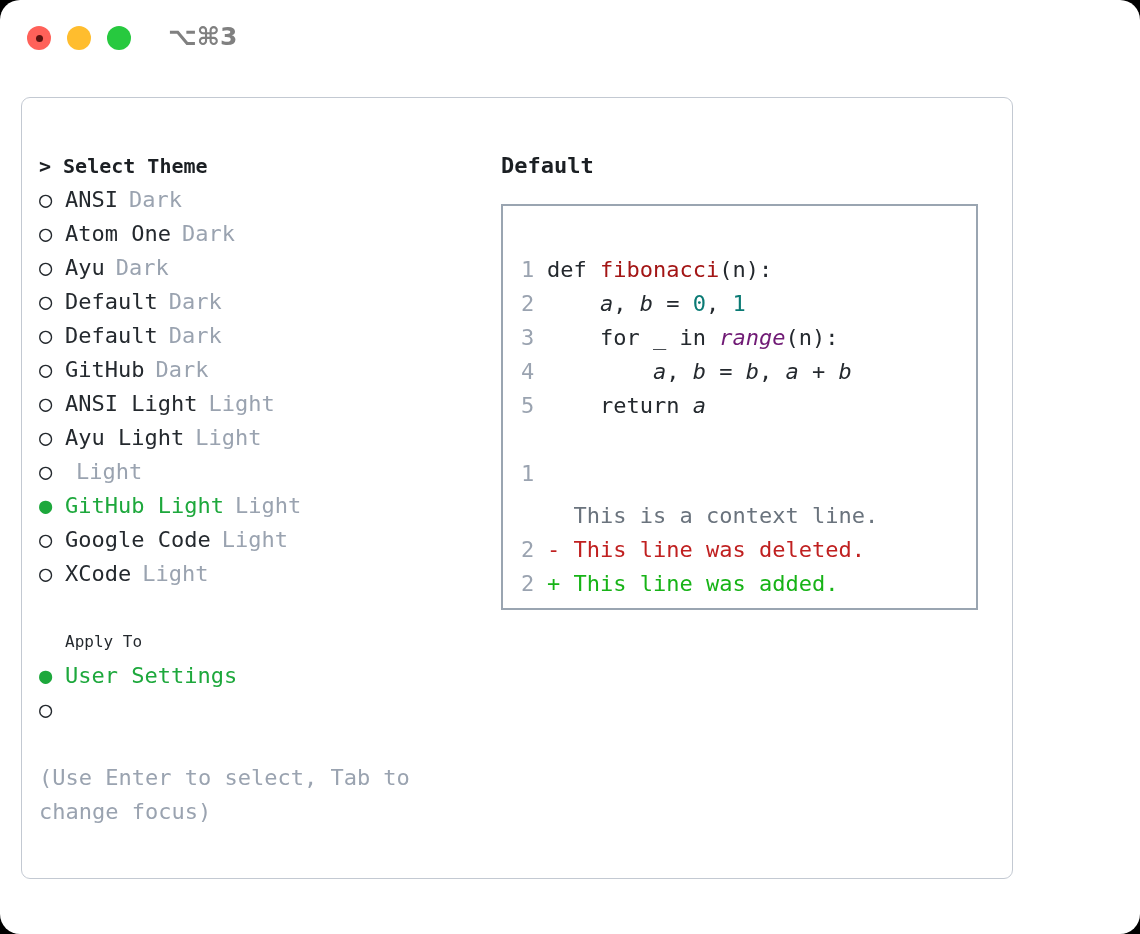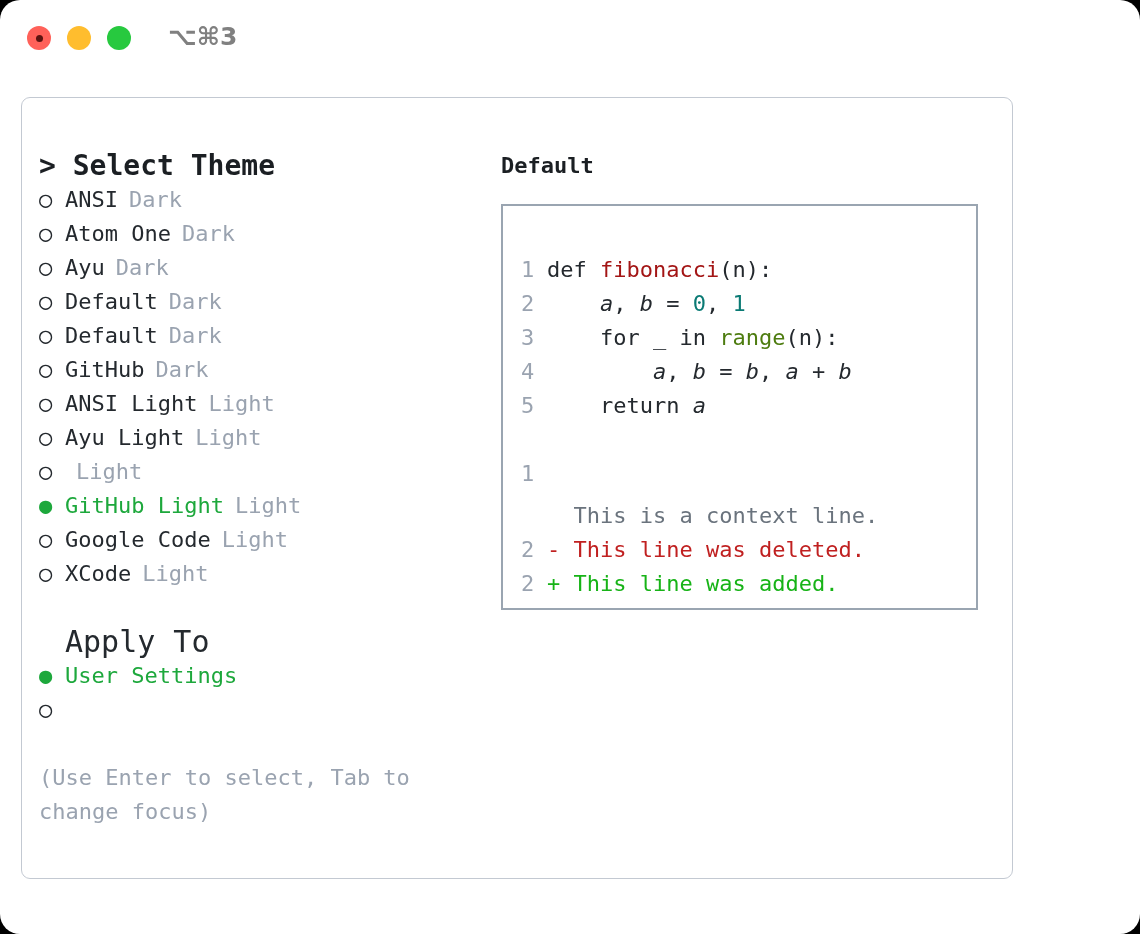--- a/index.html
+++ b/index.html
@@ -93,21 +93,21 @@
   }
   .col-right {
     position: absolute;
     left: 479px;
     top: 51px;
     width: 495px;
   }
 
   
   .section-head {
-    font-size: 28px;
+    font-size: 20px;
     font-weight: bold;
     color: #1b1f23;
     line-height: 34px;
     white-space: pre;
   }
 
   .opt-row {
     display: flex;
     align-items: baseline;
     line-height: 34px;
@@ -124,21 +124,21 @@
   }
   .bullet.sel { color: #1da83c; }
   .opt-label { color: #24292e; }
   .opt-row.selected .opt-label { color: #1da83c; }
   .opt-tag {
     color: #9aa3b0;
     padding-left: 11px;
   }
 
   .apply-head {
-    font-size: 30px;
+    font-size: 16px;
     color: #24292e;
     line-height: 34px;
     padding-left: 26px;
     white-space: pre;
   }
   .spacer-row { height: 34px; }
 
   .hint {
     margin-top: 34px;
     font-size: 22px;
@@ -182,21 +182,21 @@
   .lineno {
     width: 26px;
     flex: 0 0 26px;
     text-align: left;
     color: #9aa3b0;
   }
   .code-text { color: #24292e; }
 
   .tok-fn     { color: #a31515; }
   .tok-num    { color: #0a7a74; }
-  .tok-builtin{ color: #4d7c0f; }
+  .tok-builtin{ color: #701a75; font-style: italic; }
   .tok-var    { font-style: italic; }
 
   .diff-gap { height: 34px; }
 
   .diff-ctx  { color: #6a737d; margin-top: 42px; }
   .diff-del  { color: #c02020; }
   .diff-add  { color: #17b317; }
 </style>
 </head>
 <body>

